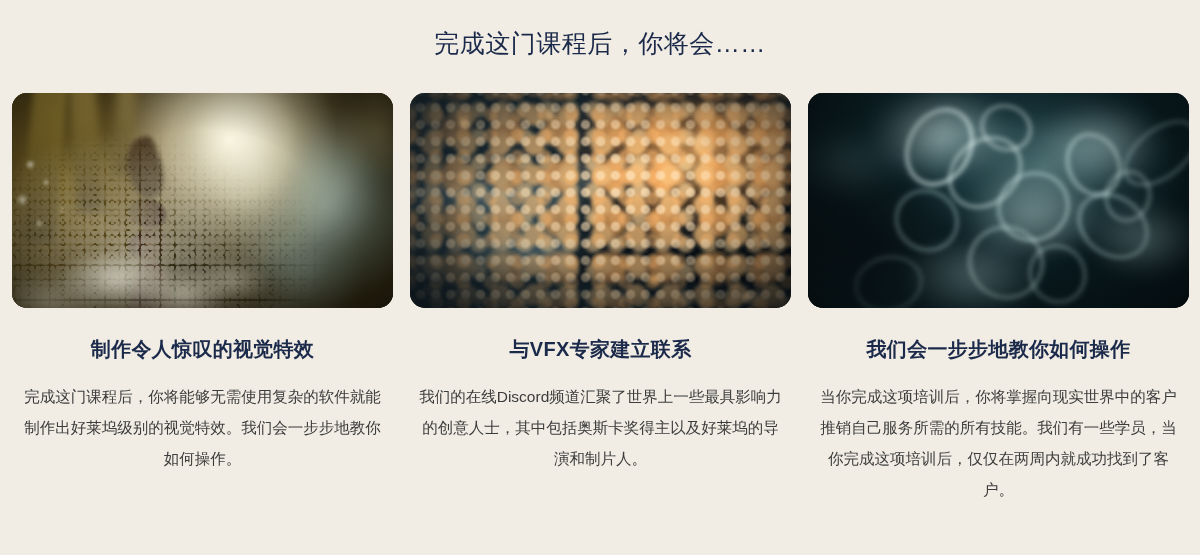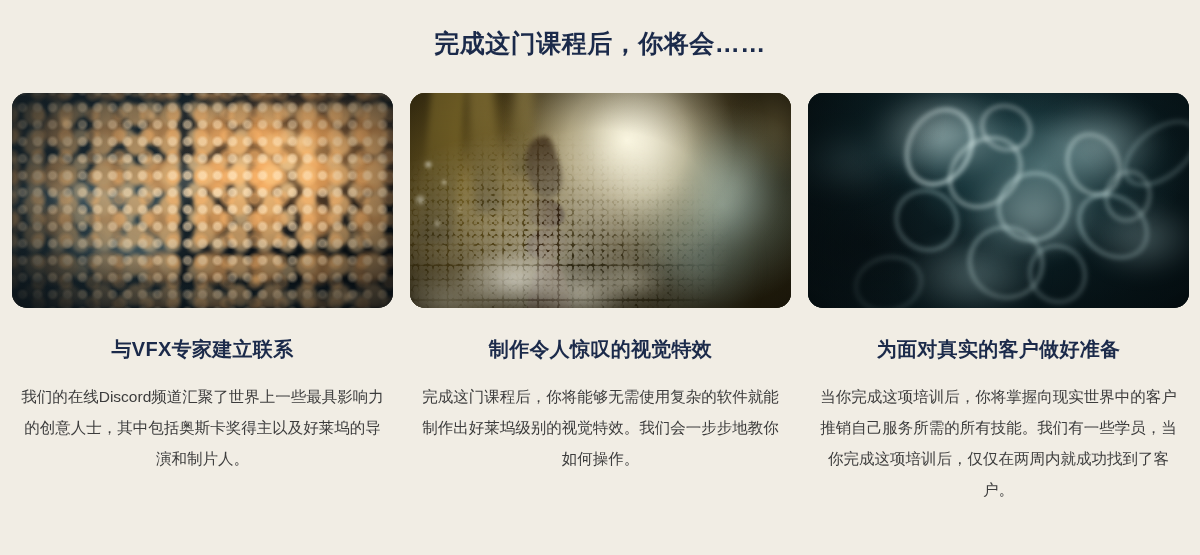--- a/index.html
+++ b/index.html
@@ -10,21 +10,21 @@
     background:#f1ede4;
     font-family:"Liberation Sans","DejaVu Sans",sans-serif;
     -webkit-font-smoothing:antialiased;
   }
   .page{ position:relative; width:1200px; height:555px; }
 
   
   .section-title{
     position:absolute; left:0; top:26px; width:1200px;
     text-align:center;
-    font-size:25px; font-weight:bold;
+    font-size:25px; font-weight:normal;
     letter-spacing:.5px;
     color:#1b2a4a;
     line-height:34px;
     white-space:nowrap;
   }
 
   
   .cards{
     position:absolute; left:12px; top:93px;
     width:1176px;
@@ -280,72 +280,72 @@
 <body style="background: rgb(241, 237, 228);">
 
 <div class="page">
 
   <div class="section-title">完成这门课程后，你将会……</div>
 
   <div class="cards">
 
     <div class="card">
       <div class="thumb">
+        <div class="im1-base"></div>
+        <div class="im1-pillar"></div>
+        <div class="im1-pillar2"></div>
+        <div class="im1-pillar3"></div>
+        <div class="im1-mist"></div>
+        <div class="im1-fig">
+          <div class="im1-hairL"></div>
+          <div class="im1-armL"></div>
+          <div class="im1-armR"></div>
+          <div class="im1-torso"></div>
+
+        </div>
+        <div class="im1-splash"></div>
+        <div class="im1-spray"></div>
+        <div class="im1-bokeh"></div>
+        <div class="im1-vig"></div>
+      </div>
+      <div class="card-title">制作令人惊叹的视觉特效</div>
+      <div class="card-body">完成这门课程后，你将能够无需使用复杂的软件就能制作出好莱坞级别的视觉特效。我们会一步步地教你如何操作。</div>
+    </div>
+
+    <div class="card">
+      <div class="thumb">
         <div class="im2-base"></div>
         <div class="im2-wave"></div>
         <div class="im2-ridge"></div>
         <div class="im2-glow"></div>
         <div class="im2-spark-a"></div>
         <div class="im2-spark-b"></div>
         <div class="im2-big"></div>
         <div class="im2-vig"></div>
       </div>
       <div class="card-title">与VFX专家建立联系</div>
       <div class="card-body">我们的在线Discord频道汇聚了世界上一些最具影响力的创意人士，其中包括奥斯卡奖得主以及好莱坞的导演和制片人。</div>
-    </div>
-
-    <div class="card">
-      <div class="thumb">
-        <div class="im1-base"></div>
-        <div class="im1-pillar"></div>
-        <div class="im1-pillar2"></div>
-        <div class="im1-pillar3"></div>
-        <div class="im1-mist"></div>
-        <div class="im1-fig">
-          <div class="im1-hairL"></div>
-          <div class="im1-armL"></div>
-          <div class="im1-armR"></div>
-          <div class="im1-torso"></div>
-
-        </div>
-        <div class="im1-splash"></div>
-        <div class="im1-spray"></div>
-        <div class="im1-bokeh"></div>
-        <div class="im1-vig"></div>
-      </div>
-      <div class="card-title">制作令人惊叹的视觉特效</div>
-      <div class="card-body">完成这门课程后，你将能够无需使用复杂的软件就能制作出好莱坞级别的视觉特效。我们会一步步地教你如何操作。</div>
     </div>
 
     <div class="card">
       <div class="thumb">
         <div class="im3-base"></div>
         <div class="im3-cloud"></div>
         <div class="im3-wisp w1"></div>
         <div class="im3-wisp w11"></div>
         <div class="im3-wisp w2"></div>
         <div class="im3-wisp w3"></div>
         <div class="im3-wisp w4"></div>
         <div class="im3-wisp w5"></div>
         <div class="im3-wisp w6"></div>
         <div class="im3-wisp w7"></div>
         <div class="im3-wisp w8"></div>
         <div class="im3-wisp w9"></div>
         <div class="im3-wisp w10"></div>
         <div class="im3-wisp w12"></div>
         <div class="im3-vig"></div>
       </div>
-      <div class="card-title">为面对真实的客户做好准备</div>
+      <div class="card-title">我们会一步步地教你如何操作</div>
       <div class="card-body">当你完成这项培训后，你将掌握向现实世界中的客户推销自己服务所需的所有技能。我们有一些学员，当你完成这项培训后，仅仅在两周内就成功找到了客户。</div>
     </div>
 
   </div>
 </div>
 
 </body></html>

